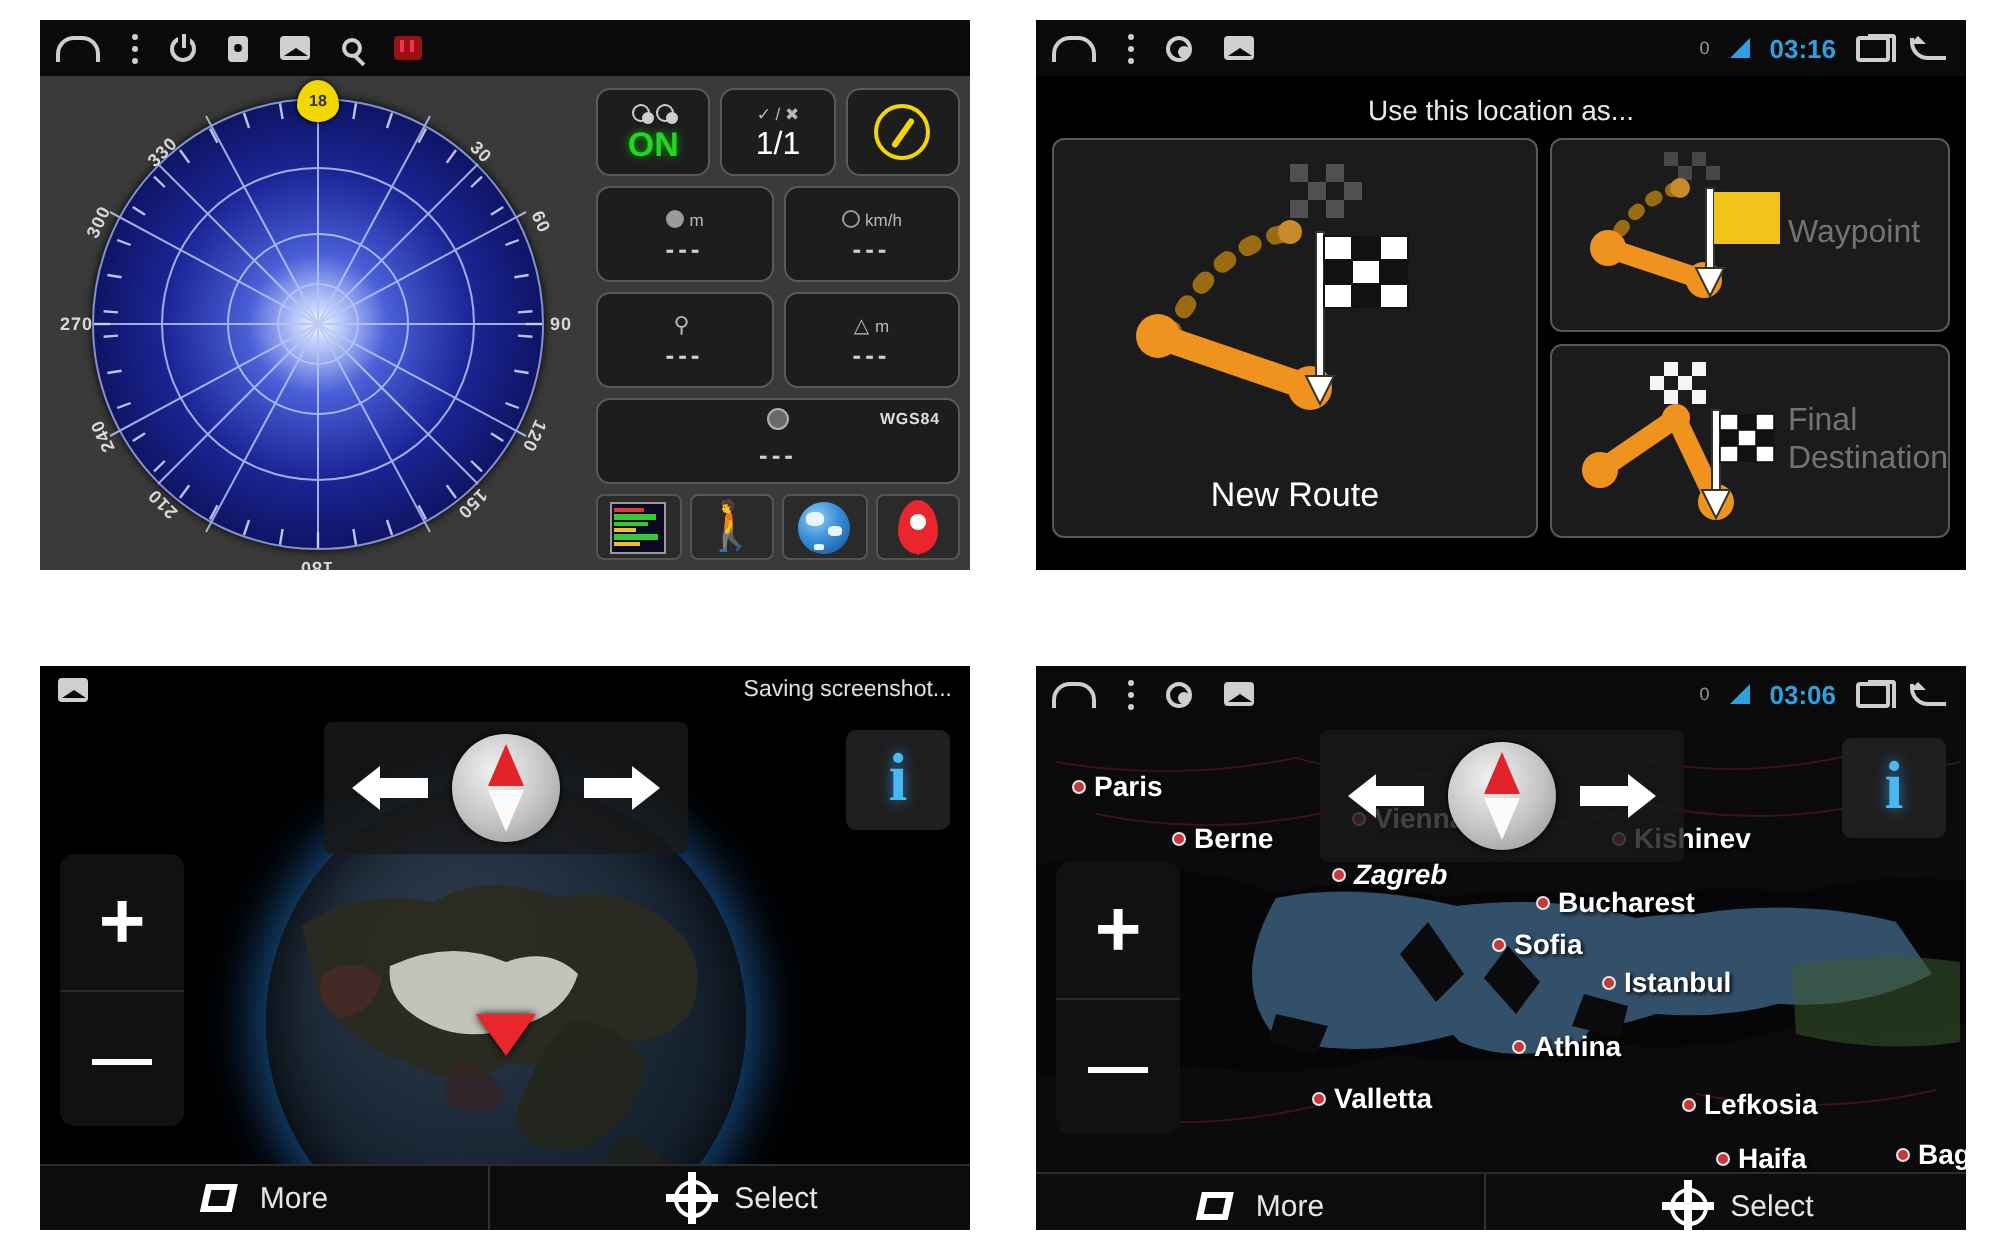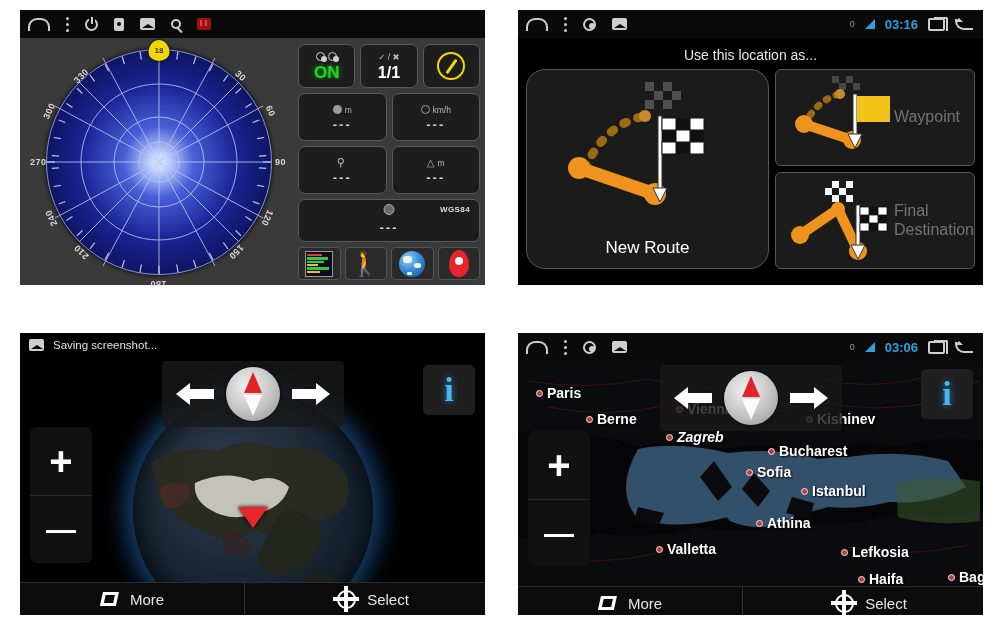--- a/index.html
+++ b/index.html
@@ -84,21 +84,21 @@
   .gr-row { display:flex; gap:5px; }
   .cell {
     background:#1d1d1d; border:1px solid #5a5a5a; border-radius:7px;
     display:flex; flex-direction:column; align-items:center; justify-content:center;
     color:#e2e2e2;
   }
   .cell-top { flex:1; height:44px; }
   .cell-hdr { font-size:8.5px; color:#b8b8b8; display:flex; align-items:center; gap:3px; height:14px; }
   .cell-val { font-size:13px; color:#cfcfcf; letter-spacing:2px; font-weight:bold; }
   .on-txt { color:#25d425; font-size:17px; font-weight:bold; text-shadow:0 0 4px #0a0; }
-  .frac-txt { color:#fff; font-size:16px; font-weight:bold; }
+  .frac-txt { color:#fff; font-size:16px; font-weight:normal; }
   .compass-btn { width:62px; }
   .compass-circ {
     width:28px;height:28px;border:2.5px solid #f2d800;border-radius:50%;
     display:flex;align-items:center;justify-content:center;
   }
   .compass-needle { width:3px;height:17px;background:#f2d800;transform:rotate(35deg);border-radius:2px; }
   .datacell { flex:1; height:48px; }
   .wide-cell { height:43px; position:relative; width:100%;
                align-items:center; justify-content:center; }
   .wgs { position:absolute; right:9px; top:5px; font-size:8px; color:#ddd; font-weight:bold; letter-spacing:.4px; }
@@ -129,30 +129,30 @@
      background:#fff;border-radius:50%;z-index:2;}
 
   
   #panel-loc { left: 518px; top: 10px; width: 465px; height: 275px; background:#000; }
   .loc-title { text-align:center; color:#e8e8e8; font-size:14px; padding:9px 0 6px; }
   .loc-grid { display:flex; gap:6px; padding:0 8px; height:200px; }
   .loc-card {
     background:#1b1b1b; border:1px solid #585858; border-radius:6px;
     position:relative; overflow:hidden;
   }
-  .loc-card.big { width:265px;border-radius:19px; }
+  .loc-card.big { width:265px; }
   .loc-col { flex:1; display:flex; flex-direction:column; gap:6px; }
   .loc-card.small { flex:1; display:flex; align-items:center; }
   .card-label { position:absolute; bottom:10px; left:0; right:0; text-align:center;
                 color:#fff; font-size:17px; }
   .card-label-side { color:#737373; font-size:16px; line-height:1.15; margin-left:118px; }
 
   
   #panel-globe { left: 20px; top: 333px; width: 465px; height: 282px; background:#000; }
-  .notif { height:24px; display:flex; align-items:center; gap:9px; padding:0 9px; color:#e0e0e0; font-size:11.5px; }
+  .notif { height:24px; display:flex; align-items:center; gap:9px; padding:0 9px; color:#e0e0e0; font-size:11.5px;justify-content:space-between; }
   .globe-stage { position:relative; height:225px; overflow:hidden; background:#000; }
   .globe-big {
     position:absolute; left:50%; top:34px; transform:translateX(-50%);
     width:240px; height:240px; border-radius:50%;
     background:
       radial-gradient(circle at 38% 32%, rgba(90,110,130,.30) 0%, rgba(0,0,0,0) 58%),
       radial-gradient(circle at 50% 50%, #1a2836 0%, #162230 60%, #0c141d 100%);
     box-shadow: 0 0 24px 7px rgba(42,130,220,.55), inset 0 0 30px rgba(0,0,0,.8);
   }
   .cursor-tri {

